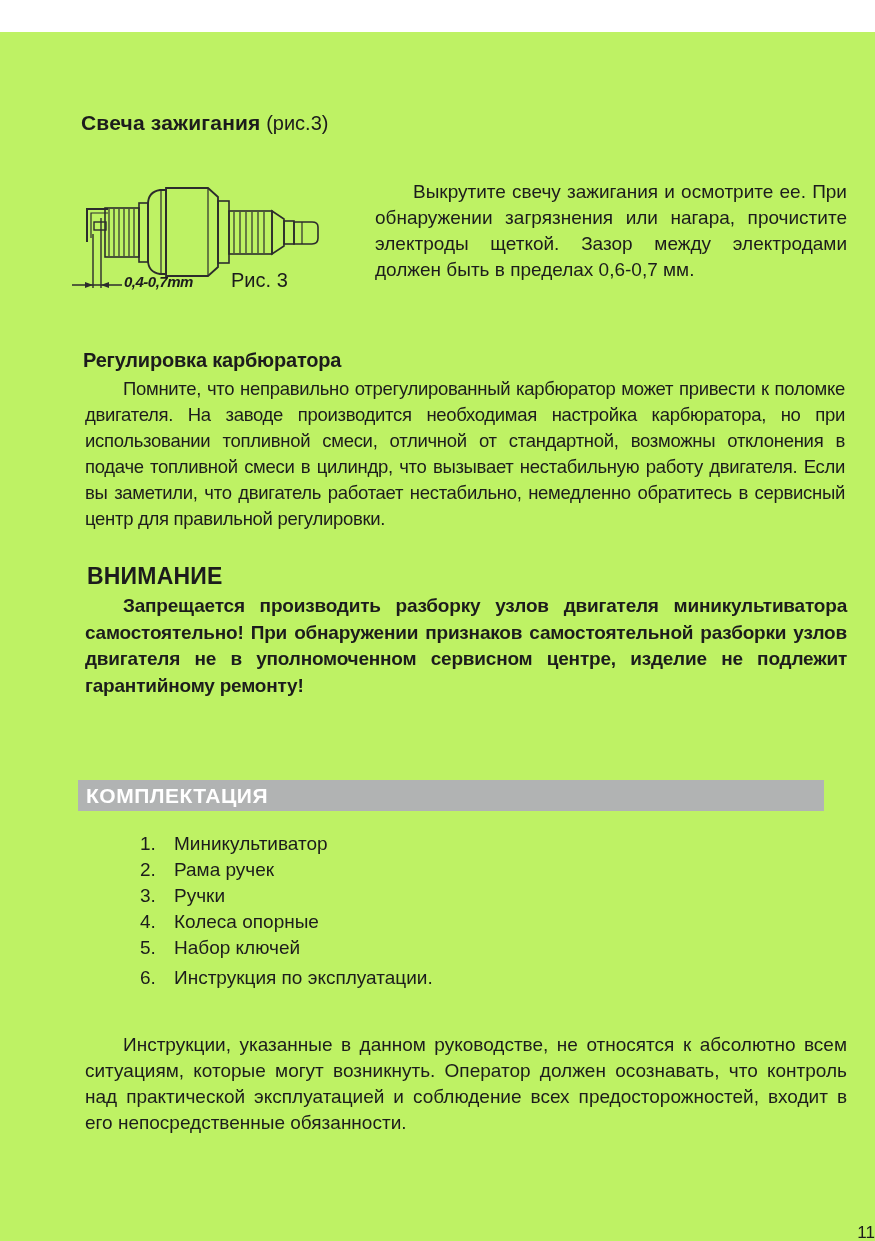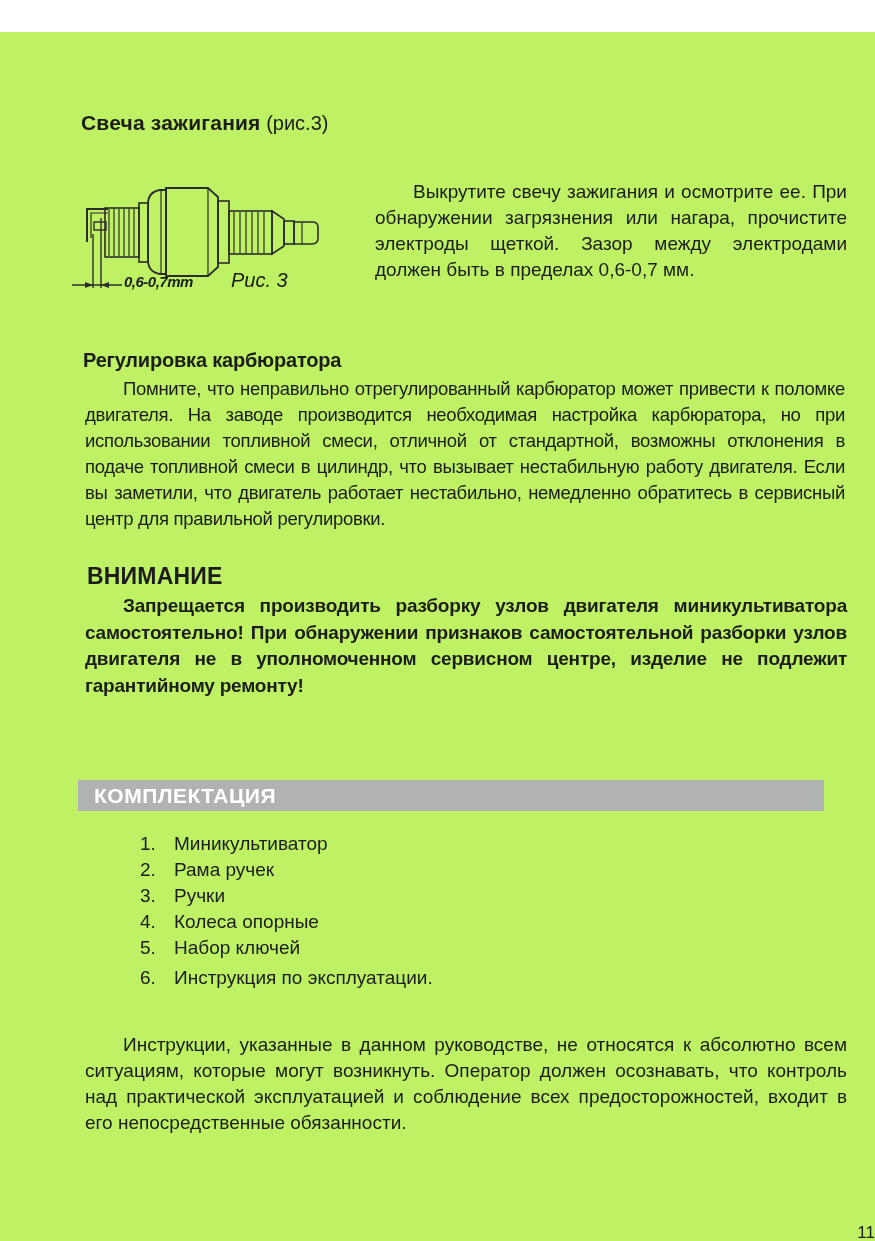--- a/index.html
+++ b/index.html
@@ -19,21 +19,21 @@
   .spark-heading { left: 81px; top: 79px; font-size: 21px; }
   .spark-heading .bold { font-weight: bold; letter-spacing: 0.2px; }
   .spark-heading .normal { font-weight: normal; font-size: 20px; }
 
   .figure-svg { left: 68px; top: 146px; }
   .dim-label {
     left: 124px; top: 241px;
     font-size: 15px; font-weight: bold; font-style: italic;
     letter-spacing: -0.5px;
   }
-  .fig-caption { left: 231px; top: 237px; font-size: 20px; font-style: italic; }
+  .fig-caption { left: 231px; top: 237px; font-size: 20px; }
 
   .spark-par {
     left: 375px; top: 147px; width: 472px;
     font-size: 19px; line-height: 26px;
     text-align: justify; text-indent: 38px;
   }
 
   .carb-heading {
     left: 83px; top: 317px;
     font-size: 20px; font-weight: bold; letter-spacing: -0.2px;
@@ -54,21 +54,21 @@
     text-align: justify; text-indent: 38px; letter-spacing: -0.2px;
   }
 
   .banner {
     left: 78px; top: 748px; width: 746px; height: 31px;
     background: #b1b3b3;
     display: flex; align-items: center;
   }
   .banner-label {
     color: #ffffff; font-weight: bold; font-size: 21px;
-    padding-left: 16px; letter-spacing: 0.5px; text-align: right;
+    padding-left: 8px; letter-spacing: 0.5px; text-align: right;
   }
 
   .pkg-list { left: 140px; top: 801px; list-style: none; font-size: 19px; }
   .pkg-list li { display: flex; height: 26px; align-items: flex-start; }
   .pkg-list li:last-child { margin-top: 4px; }
   .pkg-num { width: 34px; }
 
   .closing-par {
     left: 85px; top: 1000px; width: 762px;
     font-size: 19px; line-height: 26px;
@@ -129,21 +129,21 @@
 
     <path class="ln" d="M226,44 L244,44 Q250,44 250,49 L250,60 Q250,66 244,66 L226,66 Z" stroke-width="1.6" fill="#ffffff"></path>
     <line class="ln" x1="234" y1="44" x2="234" y2="66" stroke-width="1.2"></line>
 
     <line class="ln" x1="25" y1="56" x2="25" y2="110" stroke-width="1.4"></line>
     <line class="ln" x1="33" y1="40" x2="33" y2="110" stroke-width="1.4"></line>
     <line class="ln" x1="4" y1="107" x2="54" y2="107" stroke-width="1.6"></line>
     <polygon points="25,107 17,104 17,110" fill="#2c2c2c"></polygon>
     <polygon points="33,107 41,104 41,110" fill="#2c2c2c"></polygon>
   </svg>
-  <div class="abs dim-label">0,6-0,7mm</div>
+  <div class="abs dim-label">0,4-0,7mm</div>
   <div class="abs fig-caption">Рис. 3</div>
 
   <div class="abs spark-par">Выкрутите свечу зажигания и осмотрите ее. При обнаружении загрязнения или нагара, прочистите электроды щеткой. Зазор между электродами должен быть в пределах 0,6-0,7 мм.</div>
 
   <div class="abs carb-heading">Регулировка карбюратора</div>
   <div class="abs carb-par">Помните, что неправильно отрегулированный карбюратор может привести к поломке двигателя. На заводе производится необходимая настройка карбюратора, но при использовании топливной смеси, отличной от стандартной, возможны отклонения в подаче топливной смеси в цилиндр, что вызывает нестабильную работу двигателя. Если вы заметили, что двигатель работает нестабильно, немедленно обратитесь в сервисный центр для правильной регулировки.</div>
 
   <div class="abs attn-heading">ВНИМАНИЕ</div>
   <div class="abs attn-par">Запрещается производить разборку узлов двигателя миникультиватора самостоятельно! При обнаружении признаков самостоятельной разборки узлов двигателя не в уполномоченном сервисном центре, изделие не подлежит гарантийному ремонту!</div>
 

